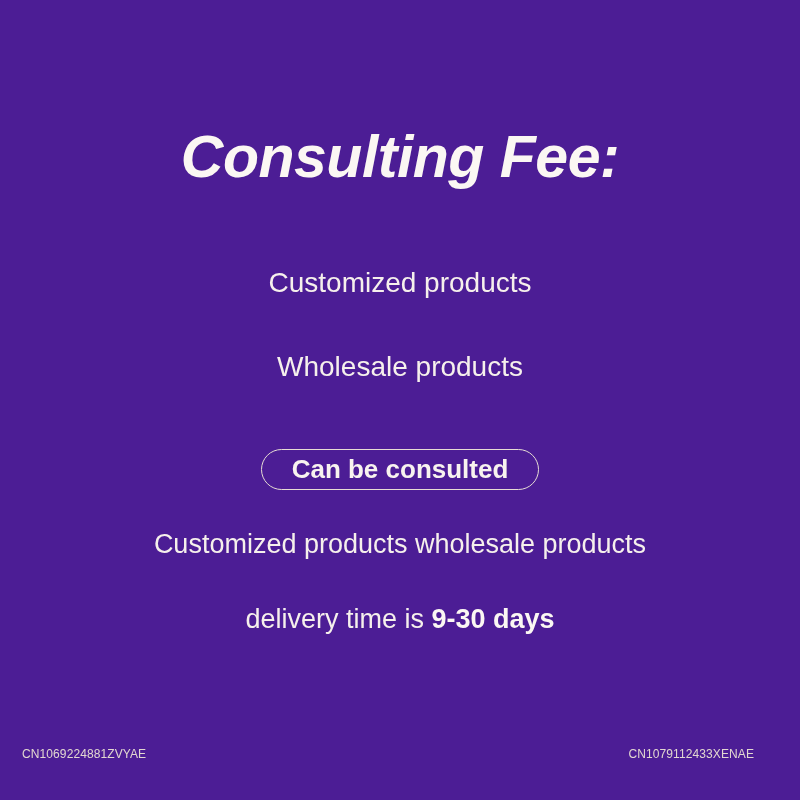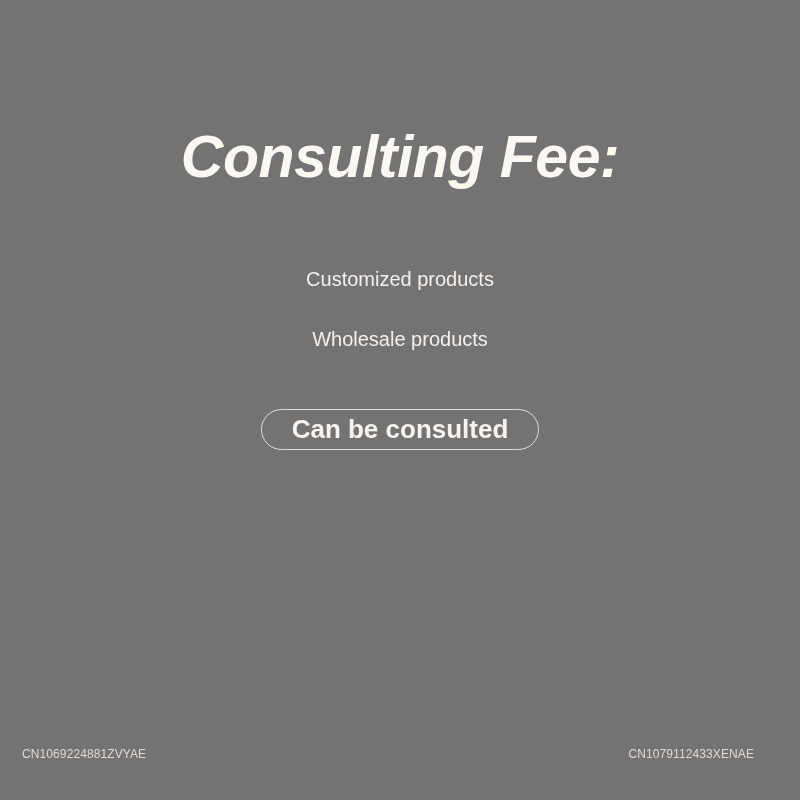--- a/index.html
+++ b/index.html
@@ -15,21 +15,21 @@
     background: #5a3e35;
     color: #f7f2ee;
     -webkit-font-smoothing: antialiased;
   }
 
   .banner {
     position: relative;
     width: 800px;
     height: 800px;
     box-sizing: border-box;
-    background: #737373;
+    background: #4c1d95;
     display: flex;
     flex-direction: column;
     align-items: center;
   }
 
   
   .section-consulting {
     position: absolute;
     top: 0;
     left: 0;
@@ -48,21 +48,21 @@
     color: #fbf7f3;
     text-align: center;
     white-space: nowrap;
   }
 
   .heading-consulting {
     margin-top: 128px;
   }
 
   .body-line {
-    font-size: 20px;
+    font-size: 28px;
     line-height: 1.0;
     font-weight: 400;
     color: #f6f0ec;
     text-align: left;
     white-space: nowrap;
   }
 
   .body-line-1 { margin-top: 42px; }
   .body-line-2 { }
 
@@ -166,21 +166,25 @@
 
     <p class="body-line body-line-2">Wholesale products</p>
 
     <div class="pill-wrap">
       <button class="pill" type="button">Can be consulted</button>
     </div>
   </section>
 
   <section class="section-delivery">
 
+    <p class="delivery-line-1">Customized products wholesale products</p>
 
+    <p class="delivery-line-2">
+      <span>delivery time is </span><span class="strong">9-30 days</span>
+    </p>
   </section>
 
   <div class="footer">
     <span class="footer-code footer-code-left">CN1069224881ZVYAE</span>
     <span class="footer-code footer-code-right">CN1079112433XENAE</span>
   </div>
 
 </div>
 
 </body></html>

